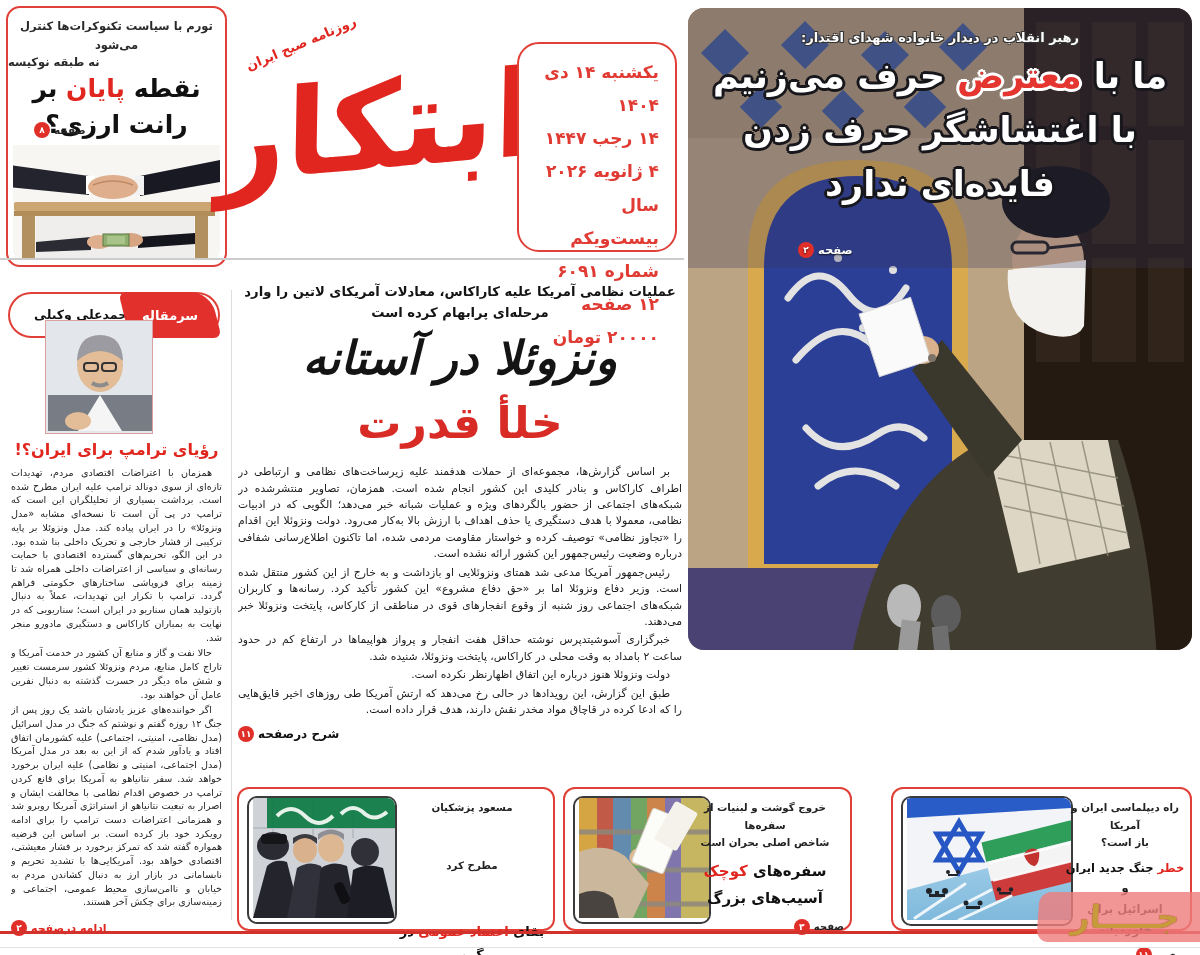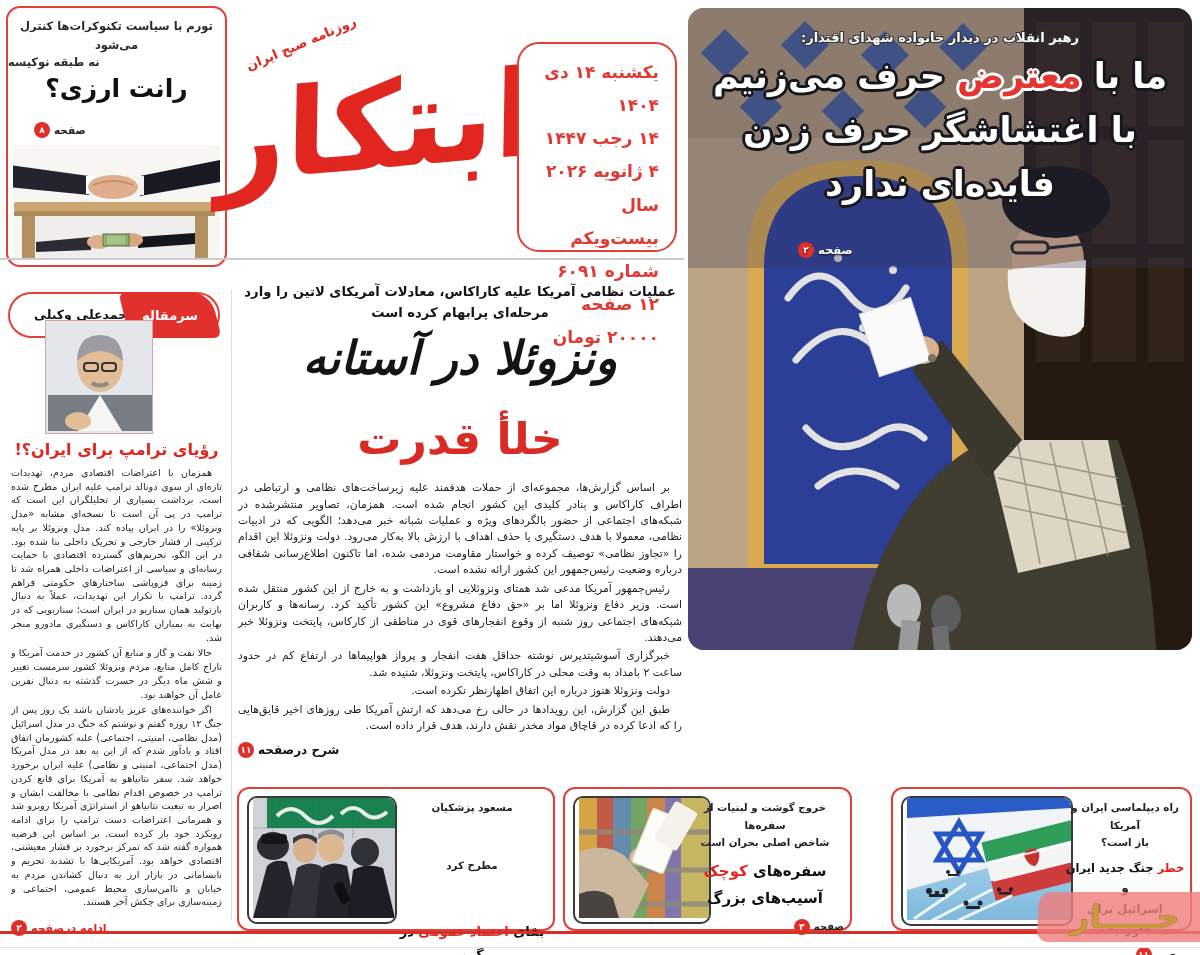--- a/index.html
+++ b/index.html
@@ -50,21 +50,21 @@
   .lead-line .red{color:#e53530;
         text-shadow:-2px -2px 0 #fff,2px -2px 0 #fff,-2px 2px 0 #fff,2px 2px 0 #fff,
                     -3px 0 0 #fff,3px 0 0 #fff,0 -3px 0 #fff,0 3px 0 #fff;}
   .lead-pageref{position:absolute;top:234px;left:110px;color:#fff;font-size:11.5px;
         text-shadow:0 1px 2px rgba(0,0,0,.8);}
 
   
   .main{left:238px;top:281px;width:444px;}
   .m-k{font-size:13.2px;font-weight:bold;text-align:center;color:#141414;line-height:1.6;}
   .m-h1{font-size:46px;font-weight:bold;text-align:center;color:#141414;margin-top:8px;letter-spacing:-2px;font-style:italic;}
-  .m-h2{font-size:44px;font-weight:bold;text-align:center;color:#d92b26;margin-top:28px;letter-spacing:-1px;}
+  .m-h2{font-size:44px;font-weight:bold;text-align:center;color:#d92b26;margin-top:12px;letter-spacing:-1px;}
   .m-body{margin-top:16px;font-size:10.8px;line-height:1.52;text-align:justify;color:#1c1c1c;
         max-height:268px;overflow:hidden;}
   .m-body p{margin:0 0 2px;text-indent:12px;}
   .m-more{margin-top:6px;display:flex;justify-content:flex-end;align-items:center;gap:4px;
         font-size:12px;font-weight:bold;color:#111;}
 
   
   .editorial{left:5px;top:288px;width:223px;height:660px;}
   .ed-cap{position:absolute;left:3px;top:4px;width:212px;height:46px;border:2px solid #e04038;
         border-radius:23px;box-sizing:border-box;background:#fff;}
@@ -110,20 +110,21 @@
   .jaar span{font-size:32px;font-weight:bold;color:#c79a3c;text-shadow:0 0 1px #a33;}
 </style>
 </head>
 <body>
 
 <div class="page">
 
   <div class="abs box-currency">
     <div class="bc-k">تورم با سیاست تکنوکرات‌ها کنترل می‌شود</div>
     <div class="bc-k2">نه طبقه نوکیسه</div>
+    <div class="bc-t"><span>نقطه</span> <span class="red">پایان</span> <span>بر</span></div>
     <div class="bc-t">رانت ارزی؟</div>
     <div class="bc-pageref pageref">
       <span>صفحه</span>
       <span class="badge">۸</span>
     </div>
     <div class="bc-photo">
       <svg width="211" height="119" viewBox="0 0 211 119">
         <rect width="211" height="119" fill="#f7f6f3"></rect>
         <path d="M0,20 L80,31 L80,50 L0,42 Z" fill="#23242e"></path>
         <path d="M211,15 L131,31 L131,51 L211,37 Z" fill="#181922"></path>

